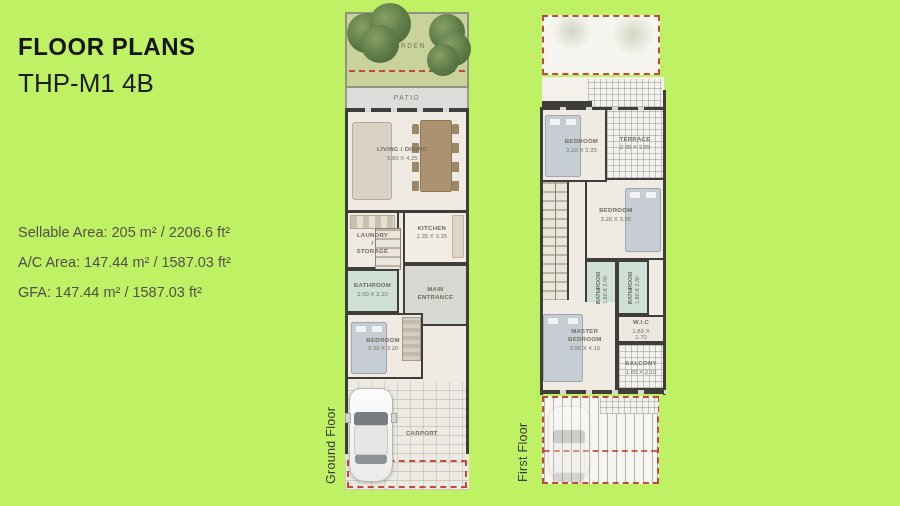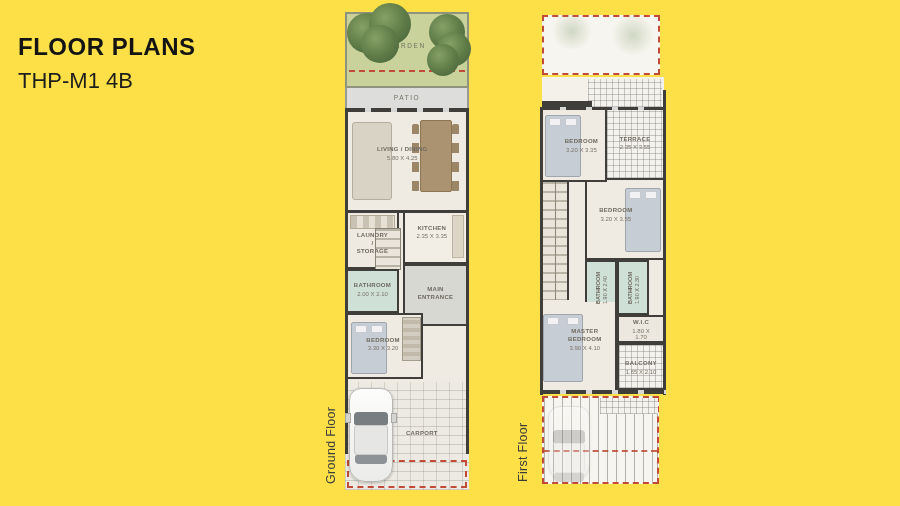--- a/index.html
+++ b/index.html
@@ -1,23 +1,23 @@
 <!DOCTYPE html>
 <html><head>
 <meta charset="utf-8">
 <style>
   html,body{margin:0;padding:0;}
   body{font-family:"Liberation Sans", sans-serif; background:#ffffff;}
-  .canvas{position:relative; width:900px; height:506px; background:#fde047; overflow:hidden;}
+  .canvas{position:relative; width:900px; height:506px; background:#bef264; overflow:hidden;}
 
   
   .header{position:absolute; left:18px; top:33px;}
   .h-title{font-size:24px; font-weight:800; color:#141414; letter-spacing:.5px;}
   .h-sub{font-size:16px; color:#1d1d1d; margin-top:3px;}
-  .h-model{font-size:22px; color:#1d1d1d; font-weight:400; margin-top:7px;}
+  .h-model{font-size:26px; color:#1d1d1d; font-weight:400; margin-top:7px;}
   .areas{position:absolute; left:18px; top:224px; font-size:14.5px; color:#55504a;}
   .areas div{margin-bottom:14px;}
 
   .floor-label{position:absolute; writing-mode:vertical-rl; transform:rotate(180deg);
     font-size:12.5px; color:#3c3c3c; letter-spacing:.3px;}
   #gf-label{left:324px; top:396px; height:88px;}
   #ff-label{left:516px; top:407px; height:75px;}
 
   
   .plan{position:absolute;}
@@ -80,20 +80,25 @@
 </head>
 <body>
 
 <div class="canvas">
 
   <div class="header">
     <div class="h-title">FLOOR PLANS</div>
     <div class="h-model">THP-M1 4B</div>
   </div>
 
+  <div class="areas">
+    <div>Sellable Area: 205 m² / 2206.6 ft²</div>
+    <div>A/C Area: 147.44 m² / 1587.03 ft²</div>
+    <div>GFA: 147.44 m² / 1587.03 ft²</div>
+  </div>
 
   <div class="floor-label" id="gf-label">Ground Floor</div>
   <div class="floor-label" id="ff-label">First Floor</div>
 
   <div class="plan" style="left:345px; top:12px; width:124px; height:478px;">
 
     <div class="room zone" style="left:0; top:0; width:124px; height:76px; background:#c9d29b; border:2px solid #90947f;">
       <div class="room-label" style="left:50%; top:44%;">
           <span class="rn">GARDEN</span>
         </div>

